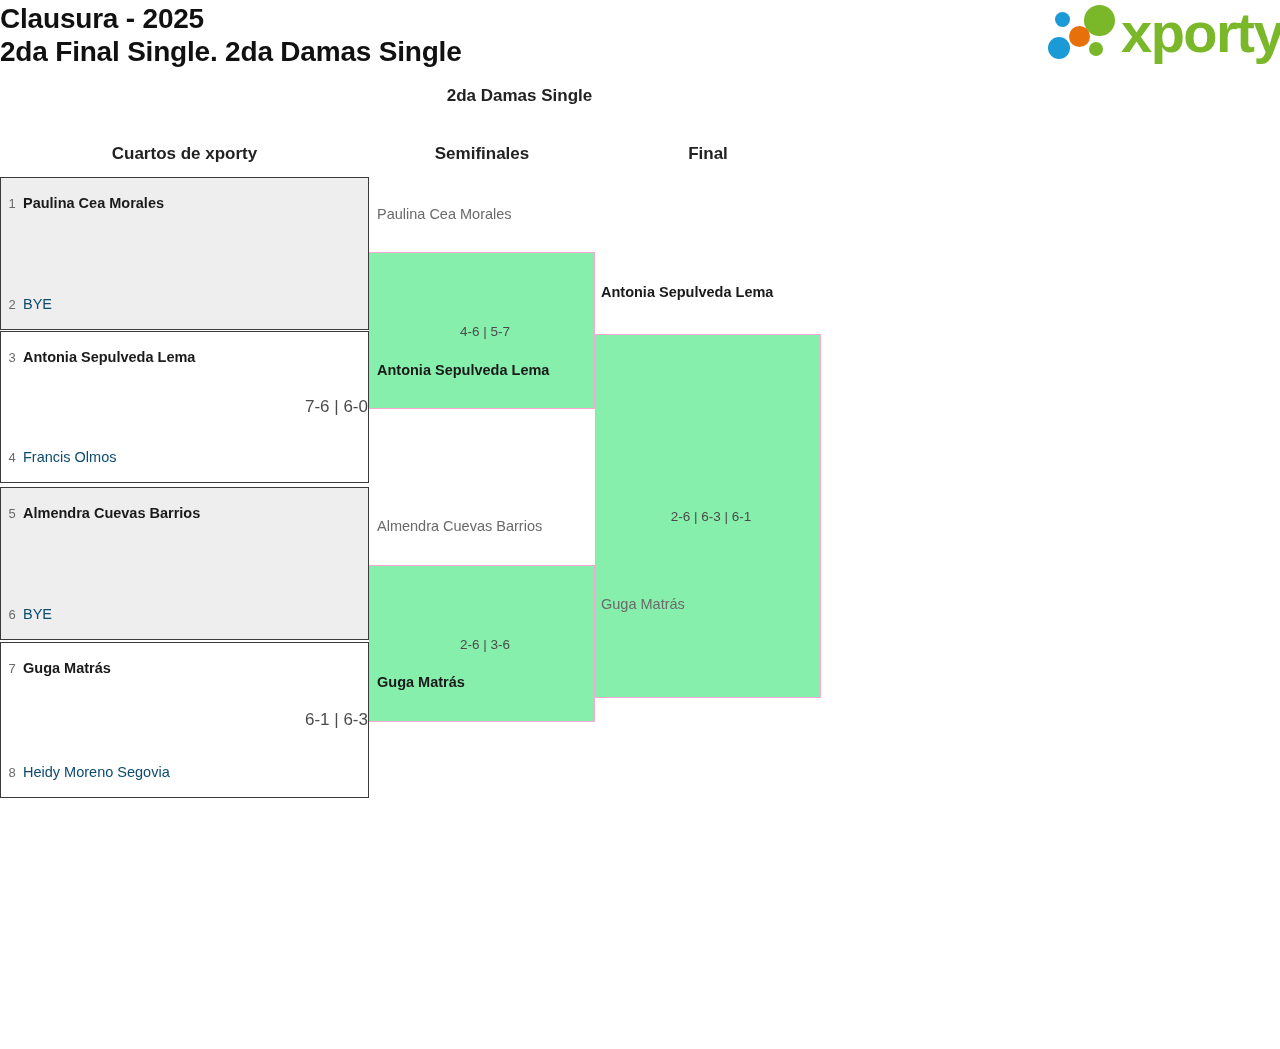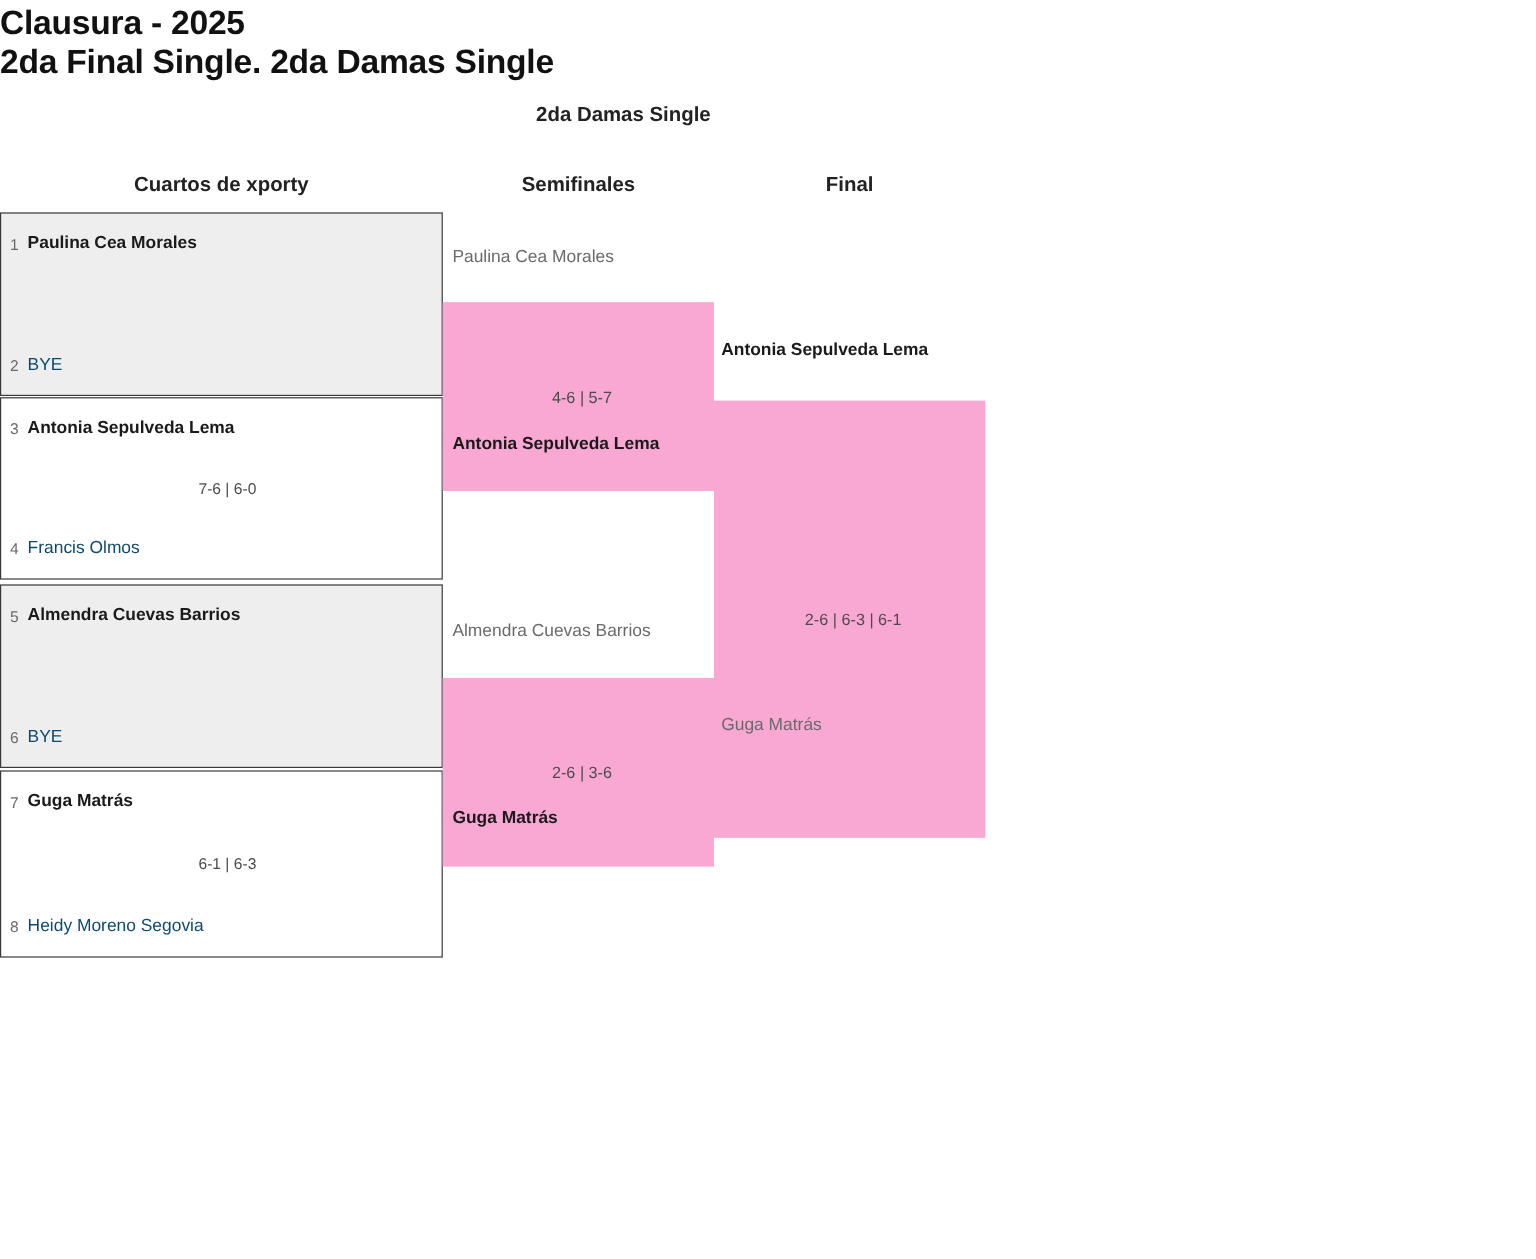--- a/index.html
+++ b/index.html
@@ -137,33 +137,33 @@
     font-weight: bold;
     color: #1a1a1a;
   }
 
   .qf-score {
     position: absolute;
     left: 0;
     width: 100%;
     top: 50%;
     transform: translateY(-50%);
-    text-align: center;
-    font-size: 13px;
+    text-align: right;
+    font-size: 17px;
     color: #4b4b4b;
     padding-left: 10px;
     box-sizing: border-box;
   }
 
   
   .sf-match, .fi-match {
     position: absolute;
-    border: 6px solid #f9a8d4;
+    border: 1px solid #f9a8d4;
     box-sizing: border-box;
-    background: #f9a8d4;
+    background: #86efac;
   }
   .sf-match.s1 { left: 369px; top: 252px; width: 226px; height: 157px; }
   .sf-match.s2 { left: 369px; top: 565px; width: 226px; height: 157px; }
   .fi-match.f1 { left: 595px; top: 334px; width: 226px; height: 364px; }
 
   
   .adv-name {
     position: absolute;
     font-size: 14.5px;
     color: #6a6a6a;
@@ -196,20 +196,30 @@
 </style>
 </head>
 <body>
 
 <div class="page-header">
   <div class="title-block">
     <span class="title-line">Clausura - 2025</span>
     <span class="title-line">2da Final Single. 2da Damas Single</span>
   </div>
 
+  <div class="logo">
+    <div class="logo-dots">
+      <span class="dot dot-blue-sm"></span>
+      <span class="dot dot-green-lg"></span>
+      <span class="dot dot-orange"></span>
+      <span class="dot dot-blue-lg"></span>
+      <span class="dot dot-green-sm"></span>
+    </div>
+    <div class="logo-word">xporty</div>
+  </div>
 </div>
 
 <div class="bracket-title">
   <span>2da Damas Single</span>
 </div>
 
 <div class="round-header rh-qf">
   <span>Cuartos de xporty</span>
 </div>
 <div class="round-header rh-sf">

